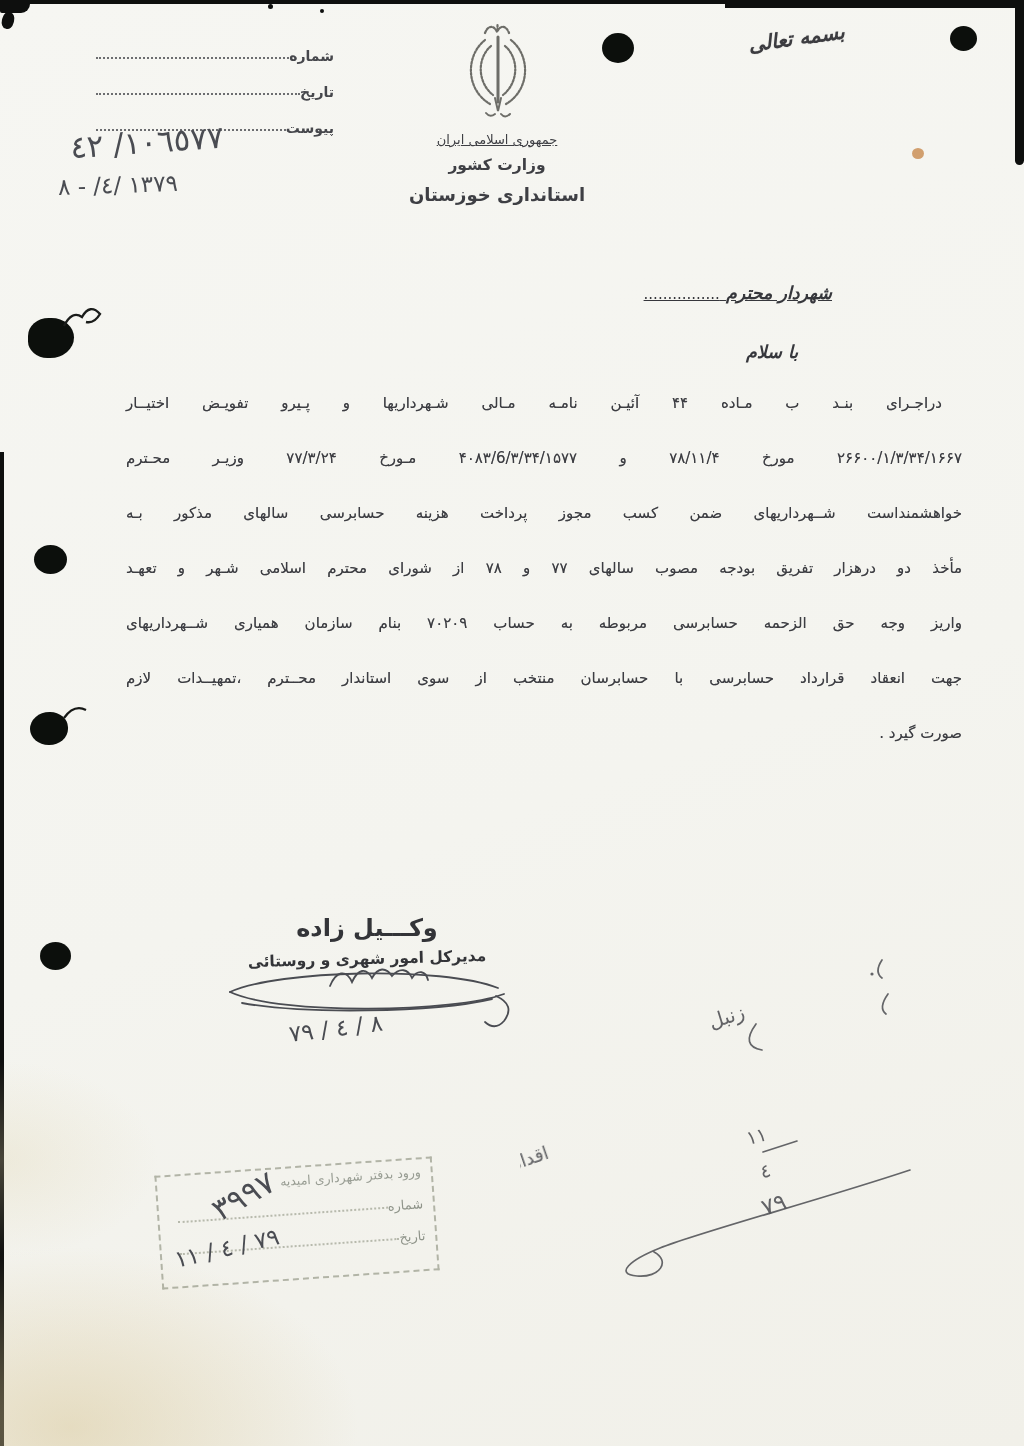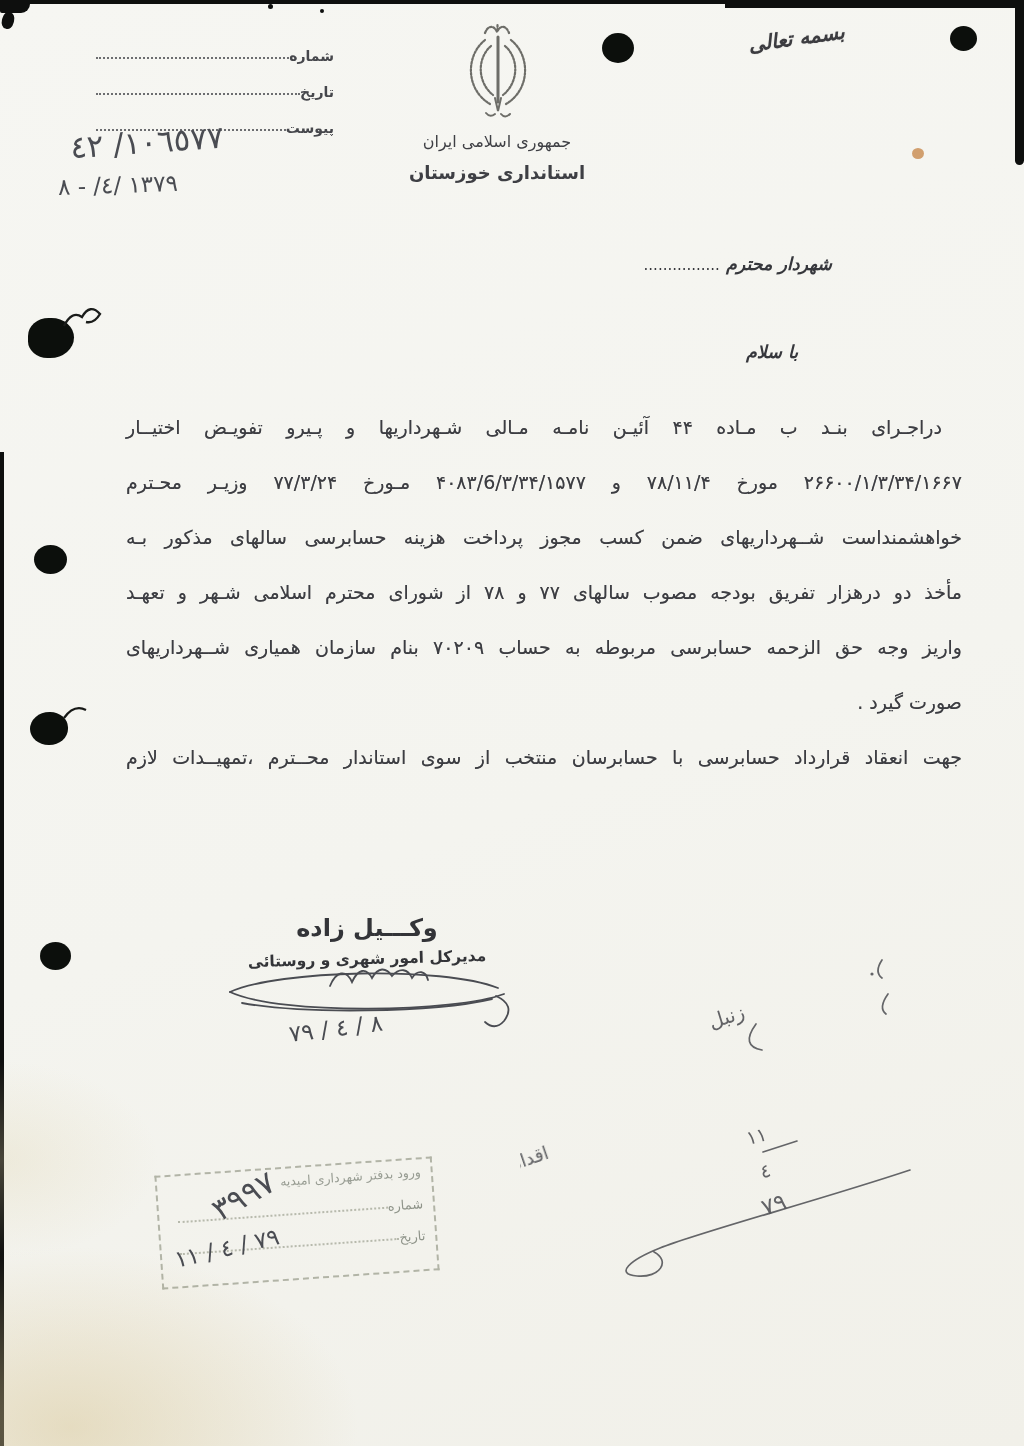--- a/index.html
+++ b/index.html
@@ -19,31 +19,31 @@
   
   .fields{position:absolute;left:88px;top:28px;width:250px;font-size:14px;font-weight:bold;color:#46474c;}
   .fieldrow{display:flex;align-items:flex-end;height:36px;}
   .fieldrow .lbl{padding-right:4px;white-space:nowrap;}
   .leader{flex:1;border-bottom:2px dotted #55565a;margin-bottom:5px;margin-left:8px;opacity:.85;}
   .hw{color:#4a4c52;}
   .hw-num{position:absolute;left:70px;top:124px;font-size:31px;letter-spacing:4px;transform:rotate(-4deg);}
   .hw-date{position:absolute;left:58px;top:172px;font-size:23px;letter-spacing:2px;transform:rotate(-2deg);}
   .emblem{position:absolute;left:448px;top:20px;}
   .org{position:absolute;left:372px;top:130px;width:250px;text-align:center;line-height:1.55;}
-  .org .l1{font-size:16px;}
+  .org .l1{font-size:13px;text-decoration:underline;}
   .org .l2{font-size:15.5px;font-weight:bold;margin-top:3px;}
   .org .l3{font-size:18px;font-weight:bold;margin-top:4px;letter-spacing:.5px;}
   .bismillah{position:absolute;left:748px;top:26px;font-size:20px;font-weight:bold;font-style:italic;
     letter-spacing:2px;transform:rotate(-8deg);color:#3c3c40;text-shadow:0 0 1px rgba(60,60,64,.35);}
   
-  .addressee{position:absolute;left:596px;top:254px;width:236px;font-size:17.5px;font-weight:bold;
-    font-style:italic;white-space:nowrap;color:#36373c;}
+  .addressee{position:absolute;left:596px;top:283px;width:236px;font-size:17.5px;font-weight:bold;
+    font-style:italic;white-space:nowrap;color:#36373c;text-decoration:underline;}
   .addressee .dots{font-weight:normal;font-style:normal;letter-spacing:1px;font-size:15px;}
   .salutation{position:absolute;left:746px;top:342px;font-size:17.5px;font-weight:bold;font-style:italic;color:#36373c;}
-  .body{position:absolute;left:126px;top:400px;width:836px;font-size:19px;color:#3c3d42;
+  .body{position:absolute;left:126px;top:376px;width:836px;font-size:15px;color:#3c3d42;
     text-shadow:0 0 .5px rgba(55,55,60,.55);}
   .bline{height:55px;line-height:55px;text-align:justify;text-align-last:justify;white-space:nowrap;}
   .bline.first{padding-right:20px;}
   .bline.last{text-align-last:right;}
   
   .sig{position:absolute;left:222px;top:914px;width:290px;text-align:center;color:#333438;}
   .sig .name{font-size:24px;font-weight:bold;letter-spacing:1px;}
   .sig .title{font-size:15.5px;font-weight:bold;margin-top:8px;transform:rotate(-1.5deg);}
   .sigsvg{position:absolute;left:212px;top:946px;}
   
@@ -118,39 +118,40 @@
       <path d="M57,26 C71,38 71,62 55,75"></path>
       <path d="M37,20 C17,36 18,70 42,84"></path>
       <path d="M63,20 C83,36 82,70 58,84"></path>
       <path d="M38,93 q4,5 9,1" stroke-dasharray="none" stroke-width="2"></path>
       <path d="M53,94 q4,5 9,0" stroke-dasharray="none" stroke-width="2"></path>
     </g>
   </svg>
 
   <div class="org">
     <div class="l1">جمهوری اسلامی ایران</div>
+    <div class="l2">وزارت کشور</div>
     <div class="l3">استانداری خوزستان</div>
   </div>
 
   <div class="bismillah">بسمه تعالی</div>
 
   <div class="addressee">
     <span>شهردار محترم</span>
     <span class="dots">................</span>
   </div>
   <div class="salutation">با سلام</div>
 
   <div class="body">
     <div class="bline first">دراجـرای بنـد ب مـاده ۴۴ آئیـن نامـه مـالی شـهرداریها و پـیرو تفویـض اختیــار</div>
     <div class="bline">۲۶۶۰۰/۱/۳/۳۴/۱۶۶۷ مورخ ۷۸/۱۱/۴ و ۴۰۸۳/6/۳/۳۴/۱۵۷۷ مـورخ ۷۷/۳/۲۴ وزیـر محـترم</div>
     <div class="bline">خواهشمنداست شــهرداریهای ضمن کسب مجوز پرداخت هزینه حسابرسی سالهای مذکور بـه</div>
     <div class="bline">مأخذ دو درهزار تفریق بودجه مصوب سالهای ۷۷ و ۷۸ از شورای محترم اسلامی شـهر و تعهـد</div>
     <div class="bline">واریز وجه حق الزحمه حسابرسی مربوطه به حساب ۷۰۲۰۹ بنام سازمان همیاری شــهرداریهای</div>
+    <div class="bline">جهت انعقاد قرارداد حسابرسی با حسابرسان منتخب از سوی استاندار محــترم ،تمهیــدات لازم</div>
     <div class="bline last">صورت گیرد .</div>
-    <div class="bline">جهت انعقاد قرارداد حسابرسی با حسابرسان منتخب از سوی استاندار محــترم ،تمهیــدات لازم</div>
   </div>
 
   <div class="sig">
     <div class="name">وکـــیل زاده</div>
     <div class="title">مدیرکل امور شهری و روستائی</div>
   </div>
   <svg class="sigsvg" width="312" height="112" viewBox="0 0 312 112">
     <g fill="none" stroke="#4a4c52" stroke-width="1.8" stroke-linecap="round">
       <path d="M286,42 C230,20 66,24 18,46"></path>
       <path d="M18,46 C70,70 244,66 292,48"></path>

